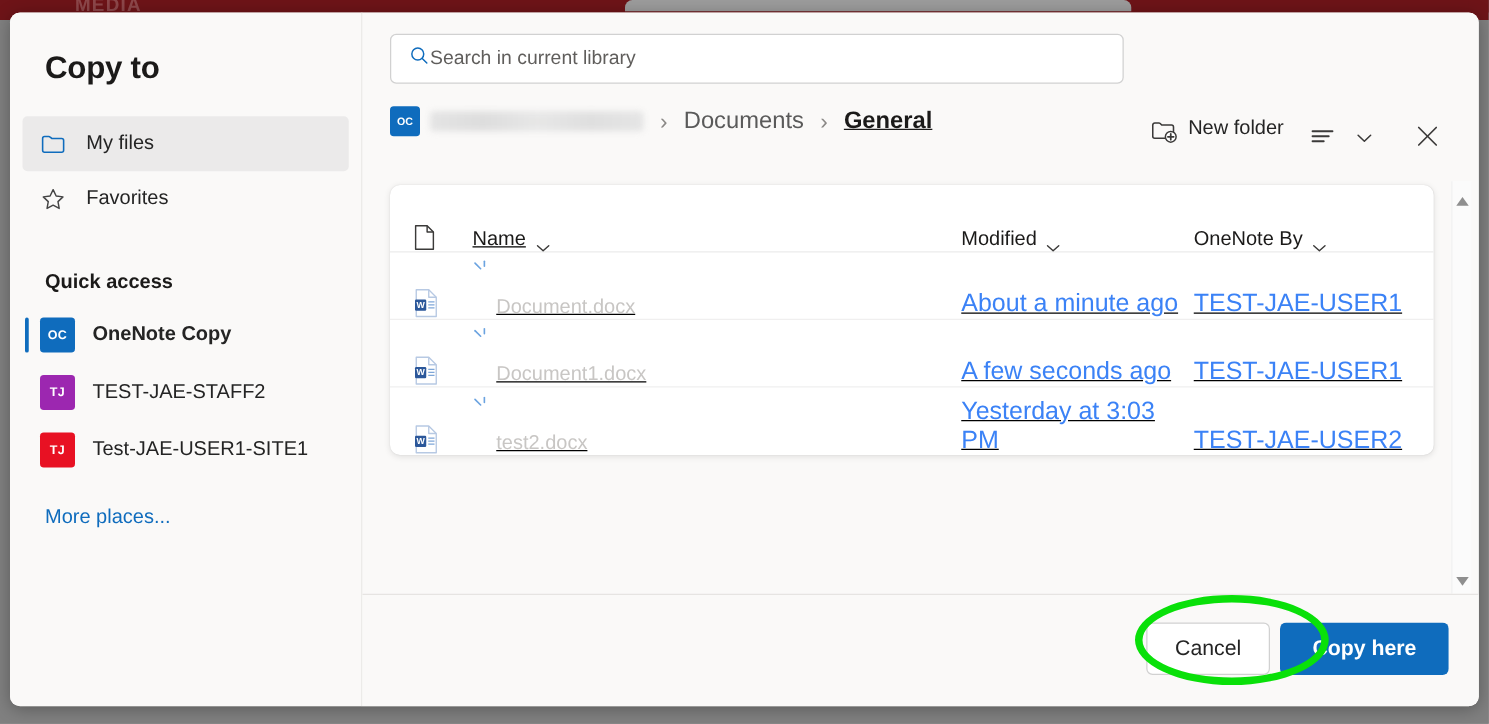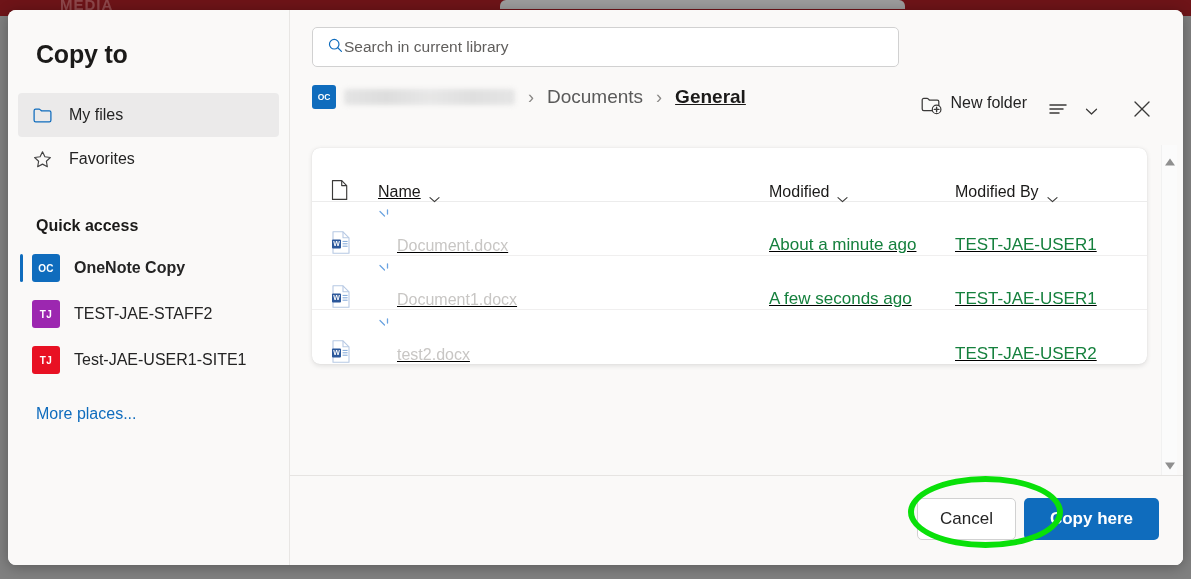--- a/index.html
+++ b/index.html
@@ -145,21 +145,21 @@
   .row:last-child { border-bottom: none; }
   .c-icon { width: 48px; flex: 0 0 48px; display: flex; align-items: center; }
   .c-name { flex: 1 1 auto; display: flex; align-items: center; gap: 6px; }
   .c-mod  { width: 186px; flex: 0 0 186px; }
   .c-by   { width: 192px; flex: 0 0 192px; }
   .hcell {
     display: inline-flex; align-items: center; gap: 8px;
     font-size: 16px; color: #1b1a19; cursor: pointer;
   }
   .cell-name { font-size: 16px; color: #c8c6c4; margin-top: 48px; }
-  .cell-sub  { font-size: 17px; color: #15803d; }
+  .cell-sub  { font-size: 20px; color: #3b82f6; }
   .chev { width: 11px; height: 7px; }
 
   
   .scrollbar {
     position: absolute; right: 6px; top: 135px; width: 16px; height: 330px;
     background: #fbfbfb; border-left: 1px solid #f1f1f1;
   }
   .sb-arrow { position: absolute; left: 2px; width: 12px; height: 10px; cursor: pointer; }
   .sb-up { top: 8px; }
   .sb-down { bottom: 8px; }
@@ -336,21 +336,21 @@
               <span>Modified</span>
               <span class="chev">
                 <svg width="11" height="7" viewBox="0 0 11 7">
                     <path d="M1 1.6L5.5 5.6 10 1.6" fill="none" stroke="#3b3a39" stroke-width="1.15" stroke-linecap="round" stroke-linejoin="round"></path>
                   </svg>
               </span>
             </span>
           </div>
           <div class="c-by">
             <span class="hcell">
-              <span>Modified By</span>
+              <span>OneNote By</span>
               <span class="chev">
                 <svg width="11" height="7" viewBox="0 0 11 7">
                     <path d="M1 1.6L5.5 5.6 10 1.6" fill="none" stroke="#3b3a39" stroke-width="1.15" stroke-linecap="round" stroke-linejoin="round"></path>
                   </svg>
               </span>
             </span>
           </div>
         </div>
 
         <div class="row">
@@ -417,20 +417,21 @@
           </div>
           <div class="c-name">
             <span>
               <svg width="13" height="13" viewBox="0 0 13 13" style="margin-bottom:10px">
                   <path d="M2 2.5L6.5 7" stroke="#6ba3e0" stroke-width="1.3" stroke-linecap="round"></path>
                   <path d="M9.5 1v4" stroke="#6ba3e0" stroke-width="1.3" stroke-linecap="round"></path>
                 </svg>
             </span>
             <span class="cell-name">test2.docx</span>
           </div>
+          <div class="c-mod"><span class="cell-sub">Yesterday at 3:03 PM</span></div>
           <div class="c-by"><span class="cell-sub">TEST-JAE-USER2</span></div>
         </div>
 
       </div>
 
       <div class="scrollbar">
         <span class="sb-arrow sb-up">
           <svg width="12" height="10" viewBox="0 0 12 10">
               <path d="M6 1.5L11 8.5H1z" fill="#8f8f8f"></path>
             </svg>

